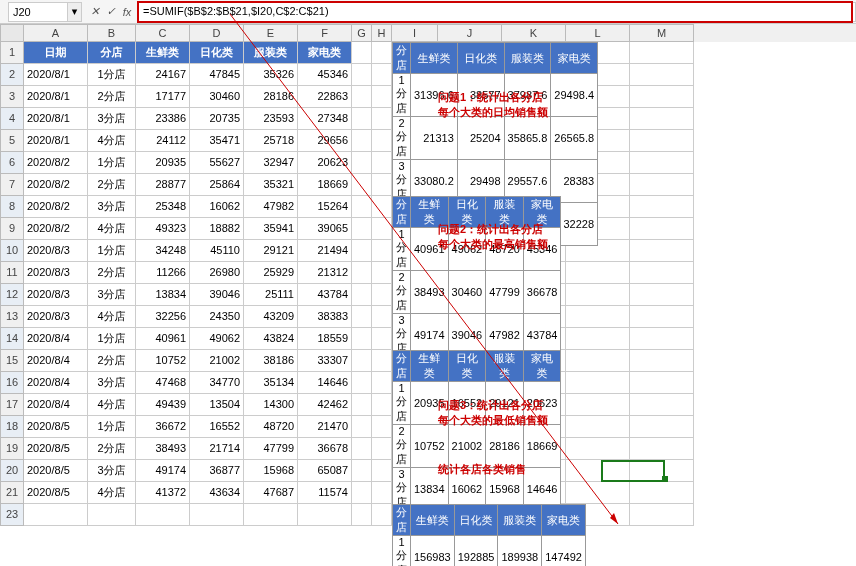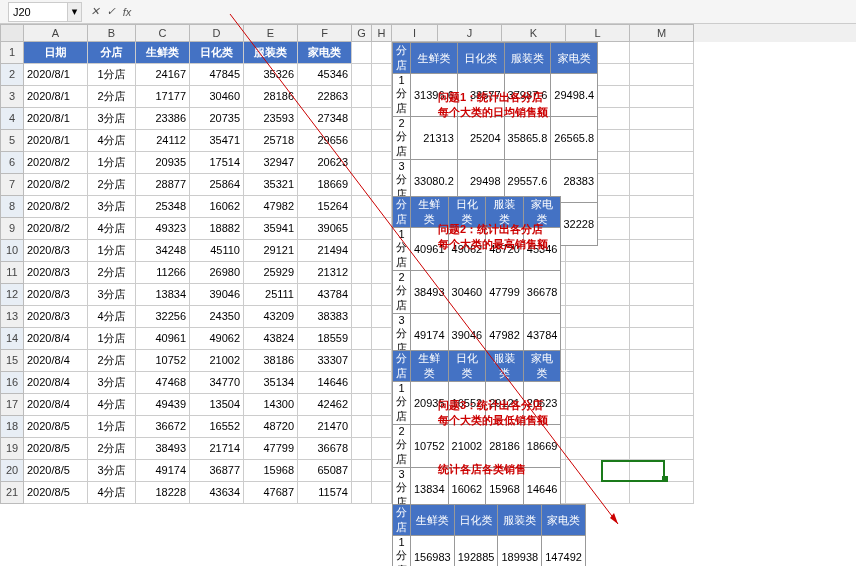--- a/index.html
+++ b/index.html
@@ -43,20 +43,24 @@
 <body>
 
 <div class="toolbar">
   <input class="namebox" value="J20" style="">
   <div class="dropdown-btn">▾</div>
   <div class="fn-icons">
     <span class="fn-icon">✕</span>
     <span class="fn-icon">✓</span>
     <span class="fn-icon">fx</span>
   </div>
+  <div class="formula-bar">
+    <span>=SUMIF($B$2:$B$21,$I20,C$2:C$21)</span>
+    <div class="formula-highlight"></div>
+  </div>
 </div>
 
 <div class="sheet">
   <div class="col-headers" id="colHeaders">
       <div class="corner"></div>
       <div class="col-h" style="width: 64px;">A</div>
       <div class="col-h" style="width: 48px;">B</div>
       <div class="col-h" style="width: 54px;">C</div>
       <div class="col-h" style="width: 54px;">D</div>
       <div class="col-h" style="width: 54px;">E</div>
@@ -148,21 +152,21 @@
         <div class="cell" style="width: 64px;"></div>
         <div class="cell" style="width: 64px;"></div>
         <div class="cell" style="width: 64px;"></div>
         <div class="cell" style="width: 64px;"></div>
       </div>
       <div class="row">
         <div class="row-h">6</div>
         <div class="cell txt" style="width: 64px;">2020/8/2</div>
         <div class="cell" style="width: 48px;">1分店</div>
         <div class="cell num" style="width: 54px;">20935</div>
-        <div class="cell num" style="width: 54px;">17514</div>
+        <div class="cell num" style="width: 54px;">55627</div>
         <div class="cell num" style="width: 54px;">32947</div>
         <div class="cell num" style="width: 54px;">20623</div>
         <div class="cell" style="width: 20px;"></div>
         <div class="cell" style="width: 20px;"></div>
         <div class="cell" style="width: 46px;"></div>
         <div class="cell" style="width: 64px;"></div>
         <div class="cell" style="width: 64px;"></div>
         <div class="cell" style="width: 64px;"></div>
         <div class="cell" style="width: 64px;"></div>
       </div>
@@ -387,24 +391,40 @@
         <div class="cell" style="width: 46px;"></div>
         <div class="cell" style="width: 64px;"></div>
         <div class="cell" style="width: 64px;"></div>
         <div class="cell" style="width: 64px;"></div>
         <div class="cell" style="width: 64px;"></div>
       </div>
       <div class="row">
         <div class="row-h">21</div>
         <div class="cell txt" style="width: 64px;">2020/8/5</div>
         <div class="cell" style="width: 48px;">4分店</div>
-        <div class="cell num" style="width: 54px;">18228</div>
+        <div class="cell num" style="width: 54px;">41372</div>
         <div class="cell num" style="width: 54px;">43634</div>
         <div class="cell num" style="width: 54px;">47687</div>
         <div class="cell num" style="width: 54px;">11574</div>
+        <div class="cell" style="width: 20px;"></div>
+        <div class="cell" style="width: 20px;"></div>
+        <div class="cell" style="width: 46px;"></div>
+        <div class="cell" style="width: 64px;"></div>
+        <div class="cell" style="width: 64px;"></div>
+        <div class="cell" style="width: 64px;"></div>
+        <div class="cell" style="width: 64px;"></div>
+      </div>
+      <div class="row">
+        <div class="row-h">23</div>
+        <div class="cell" style="width: 64px;"></div>
+        <div class="cell" style="width: 48px;"></div>
+        <div class="cell" style="width: 54px;"></div>
+        <div class="cell" style="width: 54px;"></div>
+        <div class="cell" style="width: 54px;"></div>
+        <div class="cell" style="width: 54px;"></div>
         <div class="cell" style="width: 20px;"></div>
         <div class="cell" style="width: 20px;"></div>
         <div class="cell" style="width: 46px;"></div>
         <div class="cell" style="width: 64px;"></div>
         <div class="cell" style="width: 64px;"></div>
         <div class="cell" style="width: 64px;"></div>
         <div class="cell" style="width: 64px;"></div>
       </div>
     </div>
 

